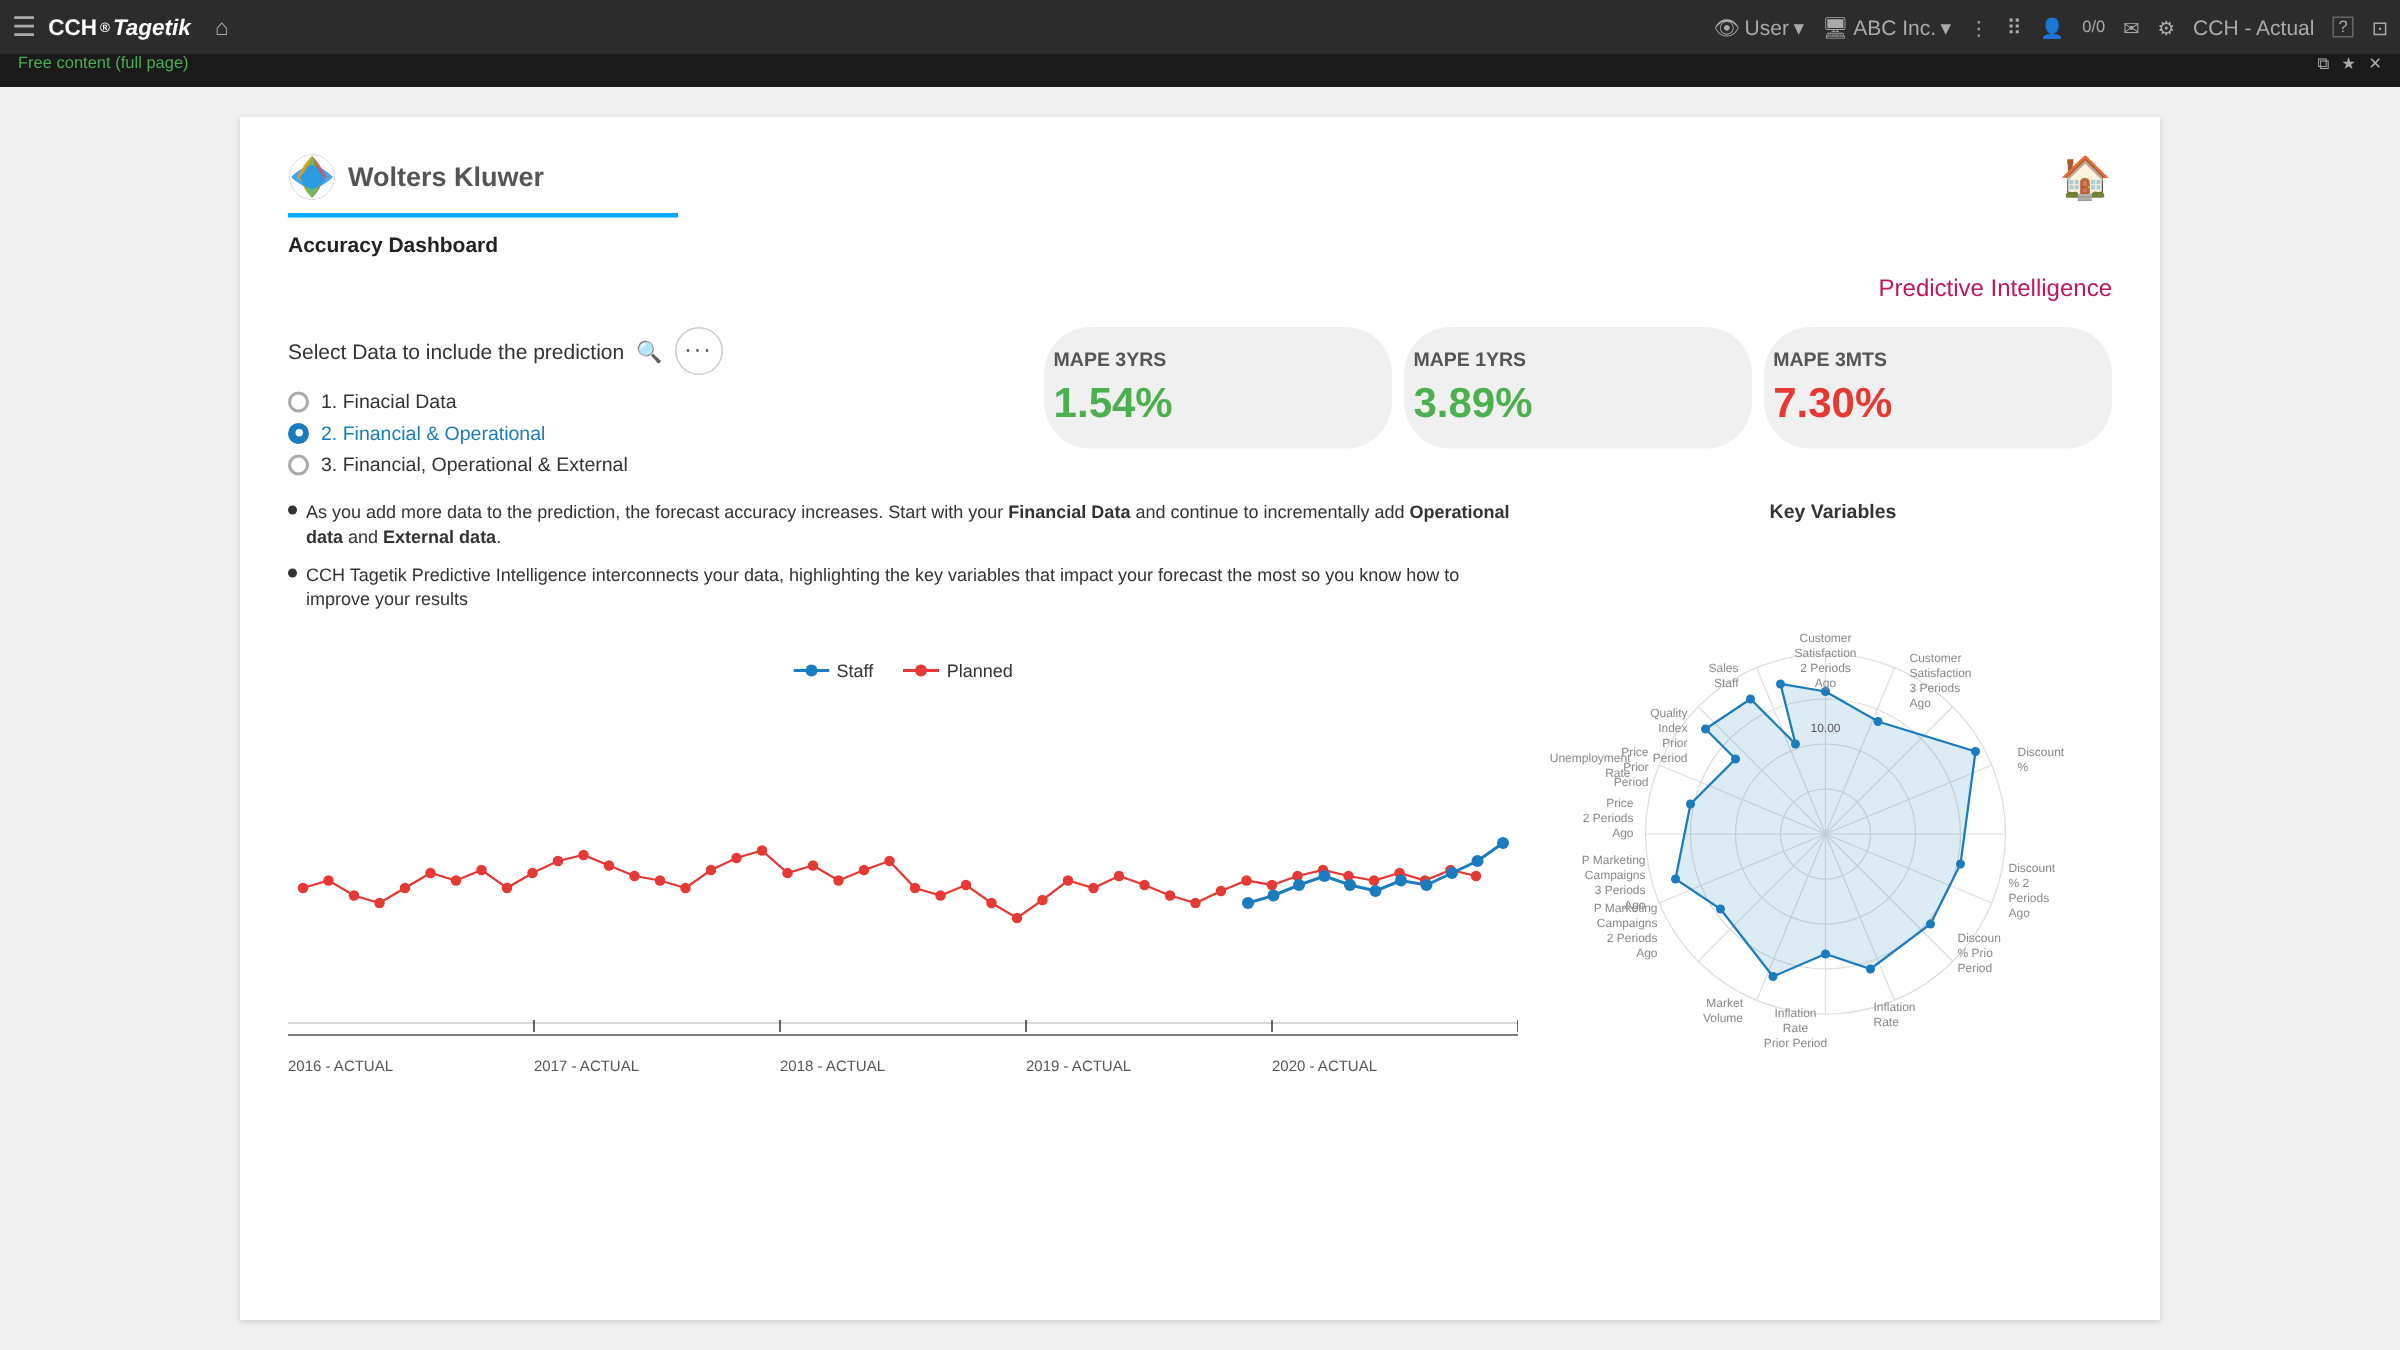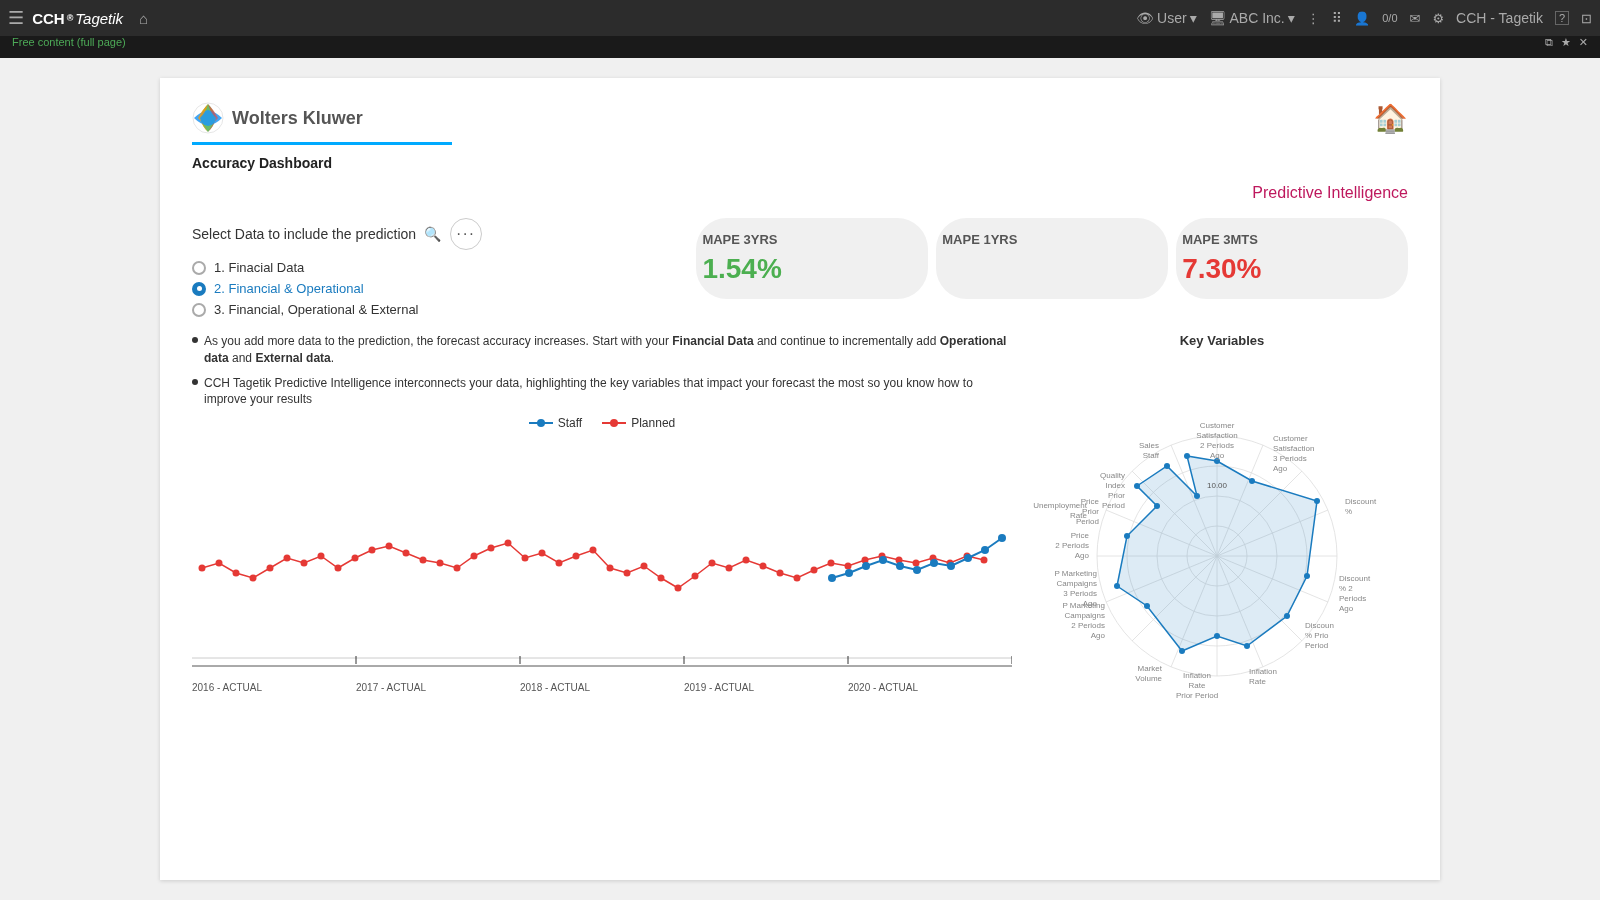--- a/index.html
+++ b/index.html
@@ -93,21 +93,21 @@
     .mape-value.green { color: #4caf50; }
     .mape-value.red { color: #e53935; }
 
     
     .bottom-section { display: flex; gap: 20px; margin-top: 8px; }
     .left-section { flex: 1; }
     .right-section { width: 380px; flex-shrink: 0; }
     .key-vars-label { font-size: 13px; font-weight: bold; color: #333; text-align: center; margin-bottom: 8px; }
 
     
-    .bullets { margin-bottom: 8px; }
+    .bullets { margin-bottom: 32px; }
     .bullet-item { display: flex; align-items: flex-start; gap: 6px; margin-bottom: 8px; font-size: 12px; color: #333; line-height: 1.4; }
     .bullet-dot { margin-top: 4px; min-width: 6px; height: 6px; width: 6px; border-radius: 50%; background: #333; flex-shrink: 0; }
 
     
     .chart-area { position: relative; }
     .chart-legend { display: flex; justify-content: center; gap: 20px; margin-bottom: 8px; font-size: 12px; }
     .legend-item { display: flex; align-items: center; gap: 5px; }
 
     svg.line-chart { display: block; }
     svg.radar-chart { display: block; }
@@ -125,21 +125,21 @@
     .free-bar-right span { cursor: pointer; }
   </style>
 </head>
 <body>
 
 <div class="top-nav">
   <span class="hamburger">☰</span>
   <div class="brand">
     <span>CCH</span>
       <span style="font-size:9px;vertical-align:super;">®</span>
-    <span style="font-style:italic;font-weight:normal;text-align:center;">Tagetik</span>
+    <span style="font-style:italic;font-weight:bold;text-align:center;">Tagetik</span>
   </div>
   <span style="color:#aaa;font-size:15px;margin:0 8px;">⌂</span>
 
   <div class="spacer"></div>
 
   <div class="nav-right-section">
     <div class="icon-btn">
       <span>👁</span>
       <span>User</span>
       <span>▾</span>
@@ -149,21 +149,21 @@
       <span>ABC Inc.</span>
       <span>▾</span>
     </div>
     <span style="color:#aaa;">⋮</span>
     <span style="color:#aaa;font-size:14px;">⠿</span>
     <span style="color:#aaa;">👤</span>
     <span style="color:#aaa;font-size:11px;">0/0</span>
     <span style="color:#aaa;">✉</span>
     <span style="color:#aaa;">⚙</span>
     <div class="icon-btn">
-      <span>CCH - Tagetik</span>
+      <span>CCH - Actual</span>
     </div>
     <span style="color:#aaa;border:1px solid #666;padding:0 3px;font-size:11px;">?</span>
     <span style="color:#aaa;">⊡</span>
   </div>
 </div>
 
 <div class="free-content-bar">
   <a href="#">Free content (full page)</a>
   <div class="free-bar-right">
     <span>⧉</span>
@@ -221,20 +221,21 @@
         </div>
       </div>
 
       <div class="mape-section" style="flex:1.5;">
         <div class="mape-card">
           <div class="mape-label">MAPE 3YRS</div>
           <div class="mape-value green">1.54%</div>
         </div>
         <div class="mape-card">
           <div class="mape-label">MAPE 1YRS</div>
+          <div class="mape-value green">3.89%</div>
         </div>
         <div class="mape-card">
           <div class="mape-label">MAPE 3MTS</div>
           <div class="mape-value red">7.30%</div>
         </div>
       </div>
     </div>
 
     <div class="bottom-section">
       <div class="left-section">

